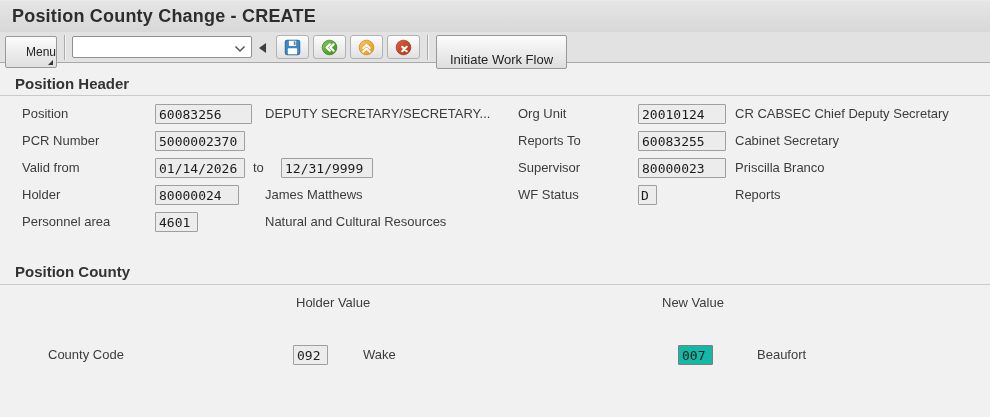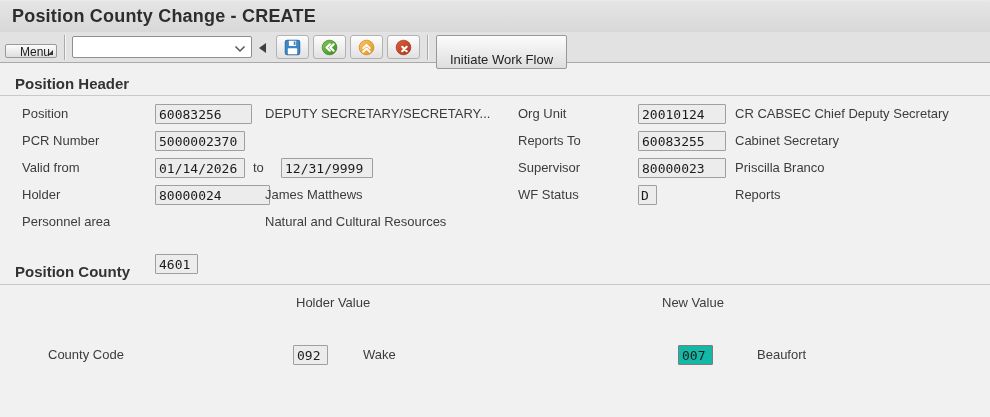--- a/index.html
+++ b/index.html
@@ -24,22 +24,22 @@
     position: absolute; left: 0; top: 31px; width: 990px; height: 31px;
     background: #e2e2e2; border-bottom: 1px solid #a9a9a9;
   }
   .btn {
     background: linear-gradient(#fcfcfc, #dedede);
     border: 1px solid #999; border-radius: 2px;
     font-family: "Liberation Sans", sans-serif; font-size: 12px; color: #222;
     cursor: pointer;
   }
   .menu-btn {
-    position: absolute; left: 5px; top: 4px; width: 52px; height: 14px;
-    text-align: center; padding-left: 8px; margin-top: 8px;
+    position: absolute; left: 5px; top: 4px; width: 52px; height: 32px;
+    text-align: right; padding-left: 8px;
   }
   .menu-corner {
     position: absolute; right: 3px; bottom: 2px; width: 0; height: 0;
     border-bottom: 5px solid #333; border-left: 5px solid transparent;
   }
   .tb-sep {
     position: absolute; top: 3px; width: 1px; height: 25px;
     background: #aaa; box-shadow: 1px 0 0 #f6f6f6;
   }
   .combo {
@@ -178,29 +178,29 @@
   <div class="flabel" style="left:22px; top:157px">Valid from</div>
   <input class="inp" style="left: 155px; top: 157px; width: 90px;" readonly="" value="01/14/2026">
   <div class="flabel" style="left:253px; top:157px">to</div>
   <input class="inp" style="left: 281px; top: 157px; width: 92px;" readonly="" value="12/31/9999">
 
   <div class="flabel" style="left:518px; top:157px">Supervisor</div>
   <input class="inp" style="left: 638px; top: 157px; width: 88px;" readonly="" value="80000023">
   <div class="fdesc" style="left:735px; top:157px">Priscilla Branco</div>
 
   <div class="flabel" style="left:22px; top:184px">Holder</div>
-  <input class="inp" style="left: 155px; top: 184px; width: 115px;" readonly="" value="80000024">
+  <input class="inp" style="left: 155px; top: 184px; width: 84px;" readonly="" value="80000024">
   <div class="fdesc" style="left:265px; top:184px">James Matthews</div>
 
   <div class="flabel" style="left:518px; top:184px">WF Status</div>
   <input class="inp" style="left: 638px; top: 184px; width: 19px; padding: 0px 2px;" readonly="" value="D">
   <div class="fdesc" style="left:735px; top:184px">Reports</div>
 
   <div class="flabel" style="left:22px; top:211px">Personnel area</div>
-  <input class="inp" style="left: 155px; top: 211px; width: 43px; margin-top: 42px;" readonly="" value="4601">
+  <input class="inp" style="left: 155px; top: 211px; width: 43px;" readonly="" value="4601">
   <div class="fdesc" style="left:265px; top:211px">Natural and Cultural Resources</div>
 
   <div class="section-title" style="left:15px; top:262px">Position County</div>
   <div class="hline" style="top:283px"></div>
 
   <div class="colhead" style="left:296px; top:294px">Holder Value</div>
   <div class="colhead" style="left:662px; top:294px">New Value</div>
 
   <div class="flabel" style="left:48px; top:344px">County Code</div>
   <input class="inp" style="left: 293px; top: 344px; width: 35px;" readonly="" value="092">

